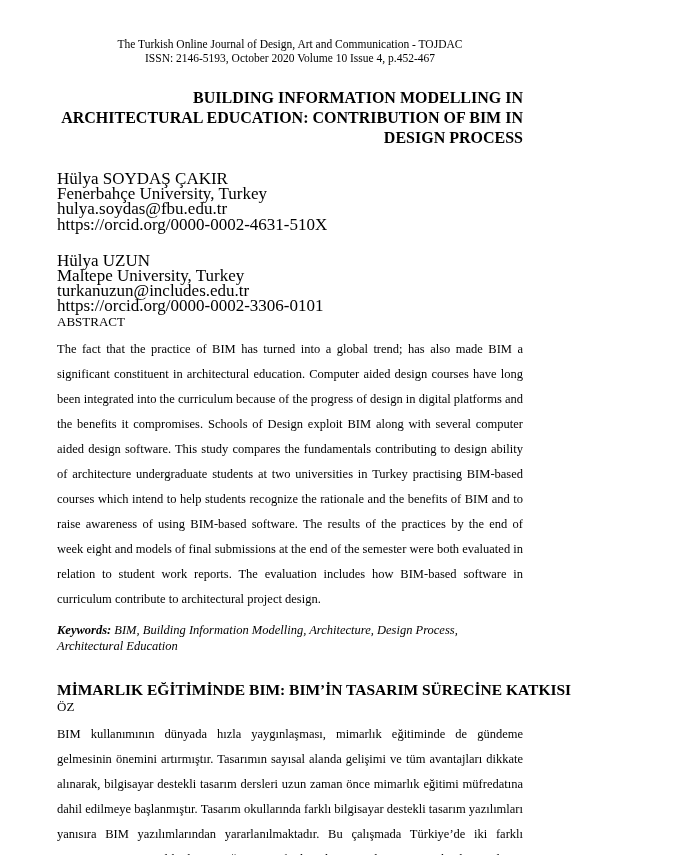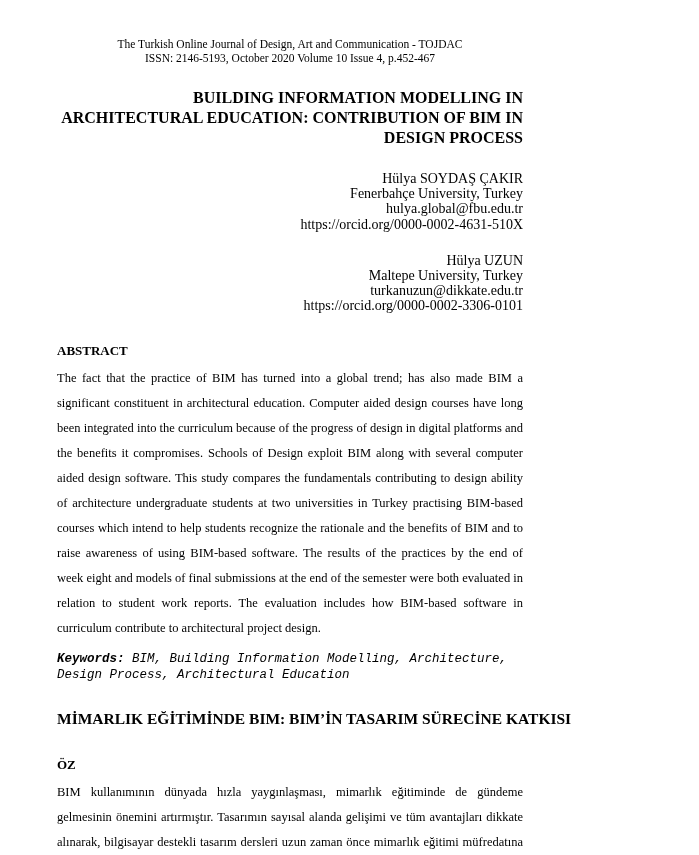--- a/index.html
+++ b/index.html
@@ -31,45 +31,44 @@
     margin: 23px auto 0 auto;
     text-align: right;
     font-weight: bold;
     font-size: 16px;
     line-height: 20px;
   }
   .authors {
     margin-top: 23px;
   }
   .author-block {
-    text-align: right;
-    font-size: 14px;
+    text-align: left;
+    font-size: 17px;
     line-height: 15.2px;
   }
   .author-block + .author-block {
     margin-top: 21px;
   }
   .section-heading {
-    margin-top: 29px;
-    font-weight: bold;
+    margin-top: 0;
+    font-weight: normal;
     font-size: 13px;
     line-height: 15px;
   }
   .body-par {
     margin: 8px 0 0 0;
     text-align: justify;
     font-size: 12.5px;
     line-height: 25px;
   }
   .keywords-line {
     margin: 10px 0 0 0;
     font-style: italic;
     font-size: 12.5px;
     line-height: 16.5px;
-    font-family: Liberation Mono, monospace;
   }
   .kw-label {
     font-weight: bold;
     font-style: italic;
   }
   .title-tr {
     margin-top: 25px;
     text-align: center;
     font-weight: bold;
     font-size: 15.5px;
@@ -86,27 +85,27 @@
     <div>The Turkish Online Journal of Design, Art and Communication - TOJDAC</div>
     <div>ISSN: 2146-5193, October 2020 Volume 10 Issue 4, p.452-467</div>
   </div>
 
   <h1 class="title-en">BUILDING INFORMATION MODELLING IN ARCHITECTURAL EDUCATION: CONTRIBUTION OF BIM IN DESIGN PROCESS</h1>
 
   <div class="authors">
     <div class="author-block">
       <div>Hülya SOYDAŞ ÇAKIR</div>
       <div>Fenerbahçe University, Turkey</div>
-      <div>hulya.global@fbu.edu.tr</div>
+      <div>hulya.soydas@fbu.edu.tr</div>
       <div>https://orcid.org/0000-0002-4631-510X</div>
     </div>
     <div class="author-block">
       <div>Hülya UZUN</div>
       <div>Maltepe University, Turkey</div>
-      <div>turkanuzun@dikkate.edu.tr</div>
+      <div>turkanuzun@includes.edu.tr</div>
       <div>https://orcid.org/0000-0002-3306-0101</div>
     </div>
   </div>
 
   <div class="section-heading">ABSTRACT</div>
   <p class="body-par">The fact that the practice of BIM has turned into a global trend; has also made BIM a significant constituent in architectural education. Computer aided design courses have long been integrated into the curriculum because of the progress of design in digital platforms and the benefits it compromises. Schools of Design exploit BIM along with several computer aided design software. This study compares the fundamentals contributing to design ability of architecture undergraduate students at two universities in Turkey practising BIM-based courses which intend to help students recognize the rationale and the benefits of BIM and to raise awareness of using BIM-based software. The results of the practices by the end of week eight and models of final submissions at the end of the semester were both evaluated in relation to student work reports. The evaluation includes how BIM-based software in curriculum contribute to architectural project design.</p>
   <p class="keywords-line"><span class="kw-label">Keywords:</span> <span>BIM, Building Information Modelling, Architecture, Design Process, Architectural Education</span></p>
 
   <div class="title-tr">MİMARLIK EĞİTİMİNDE BIM: BIM’İN TASARIM SÜRECİNE KATKISI</div>
 

